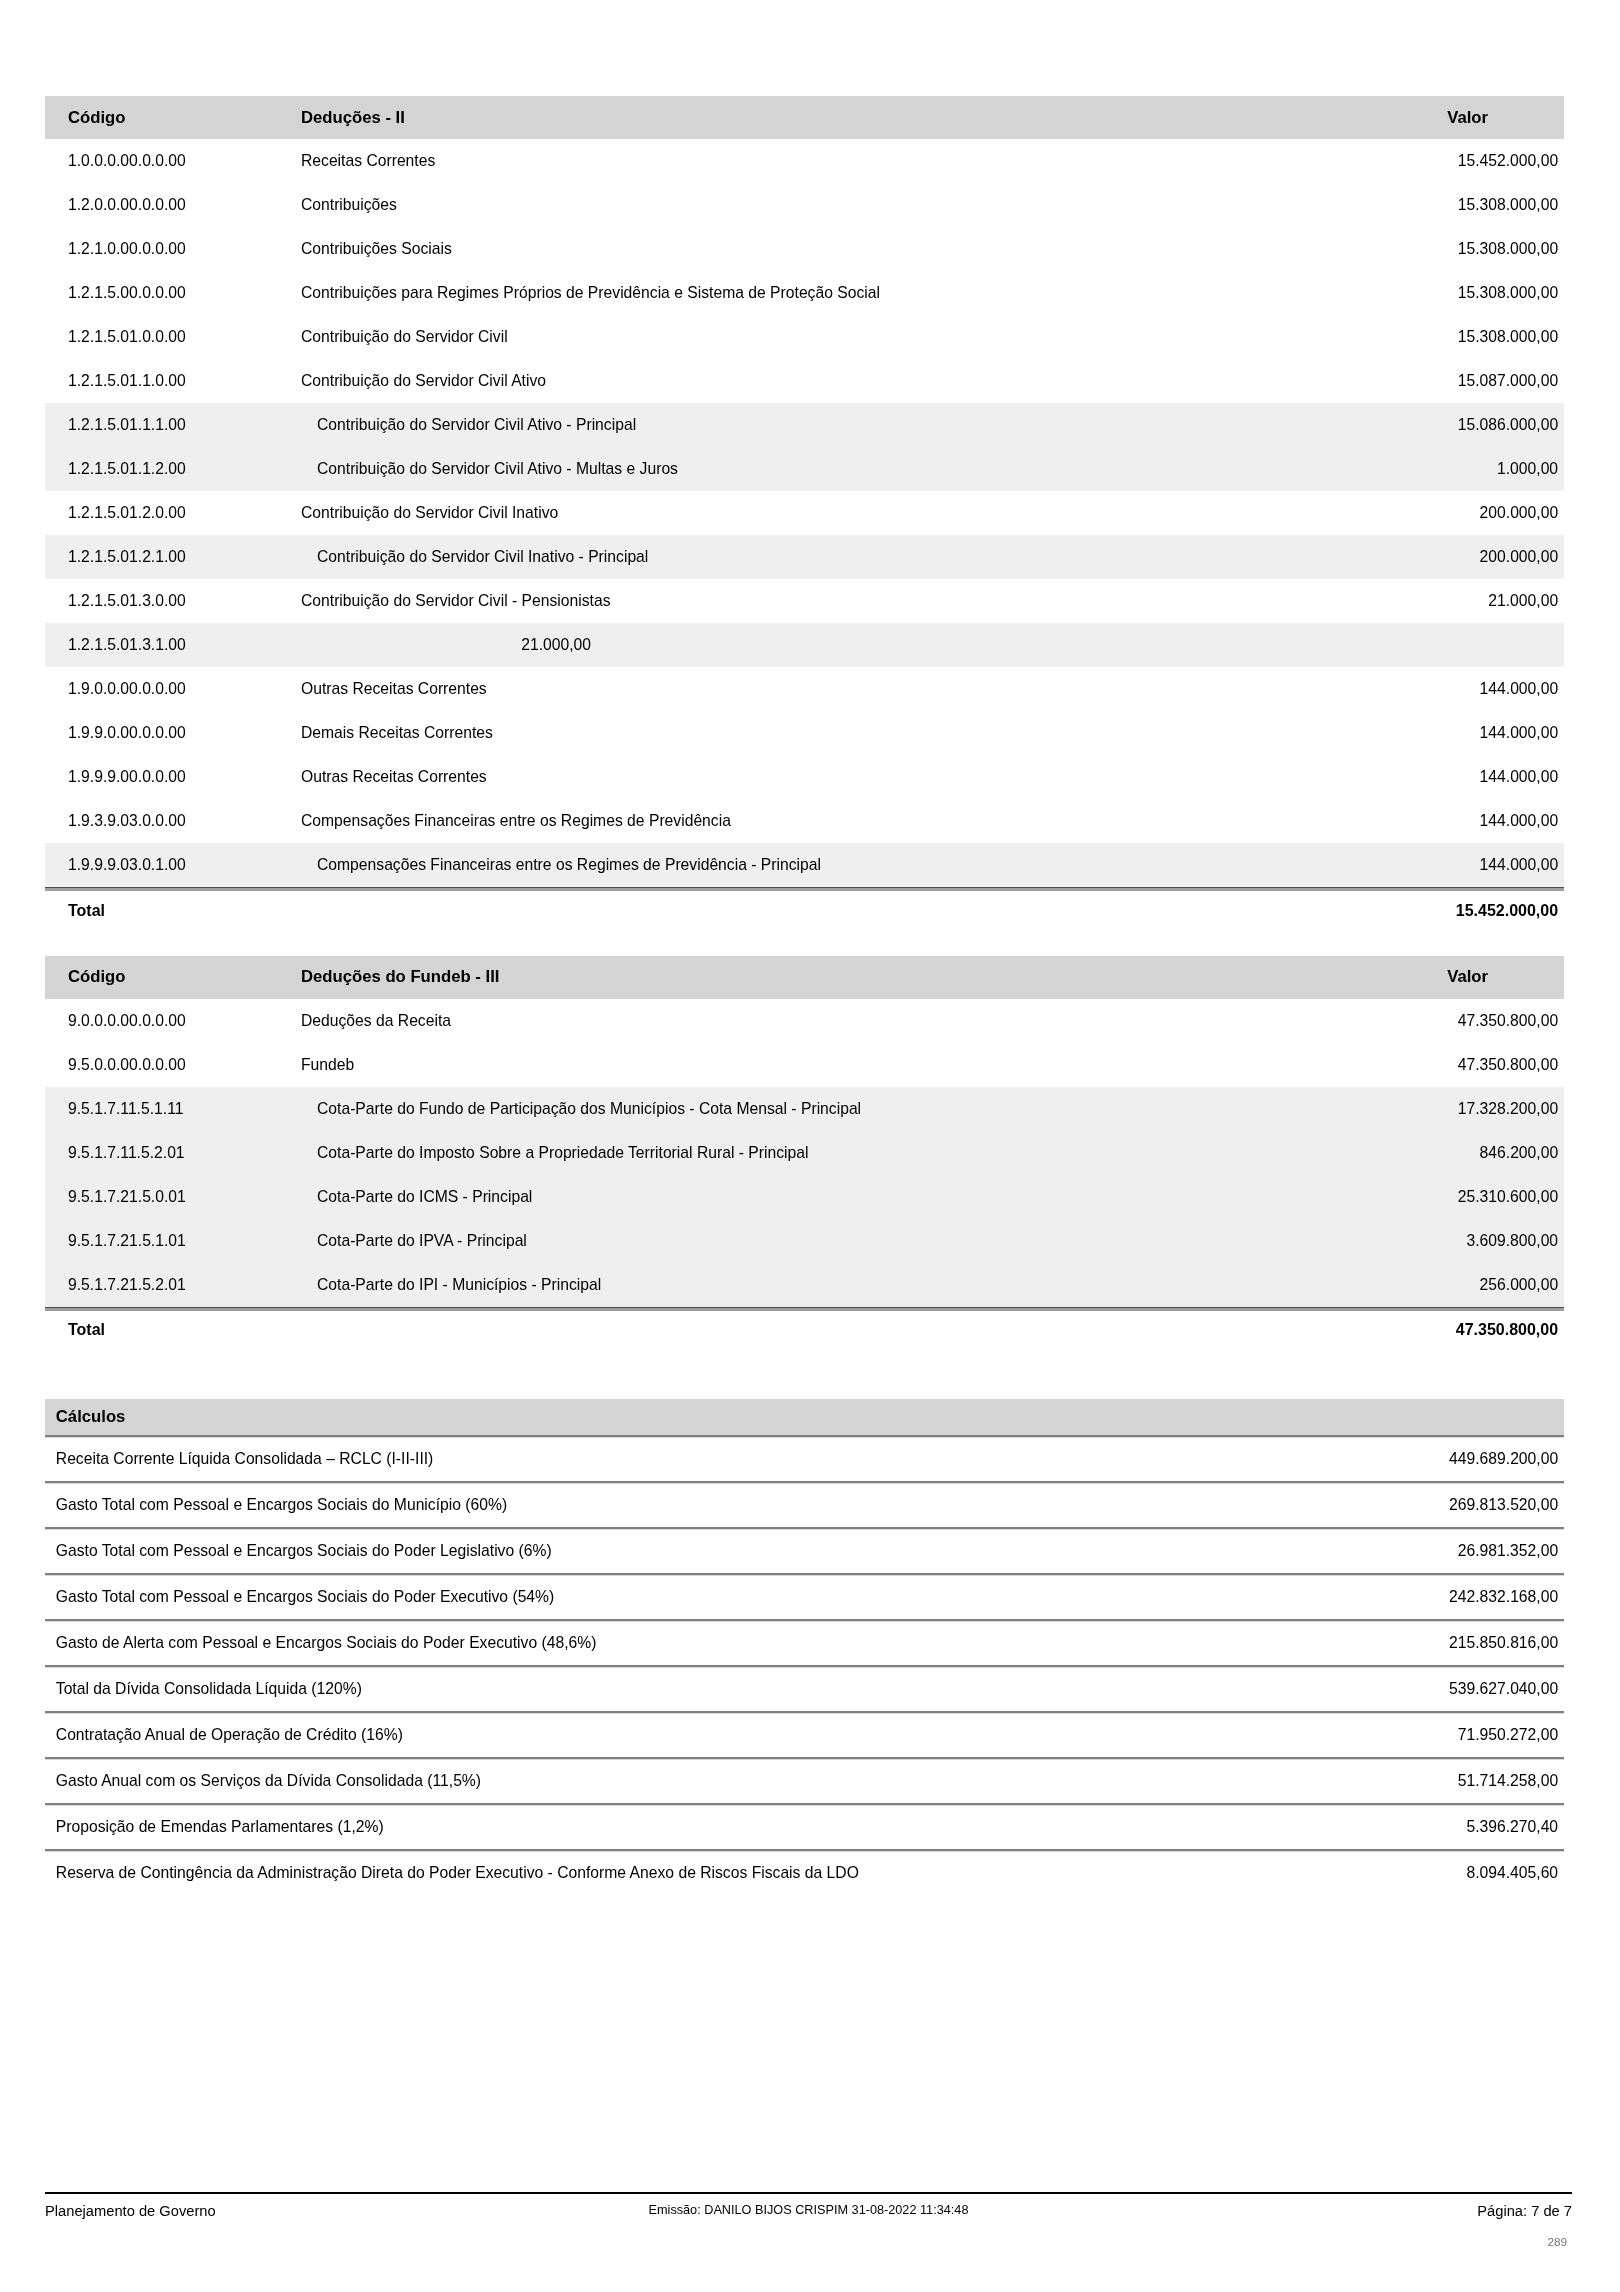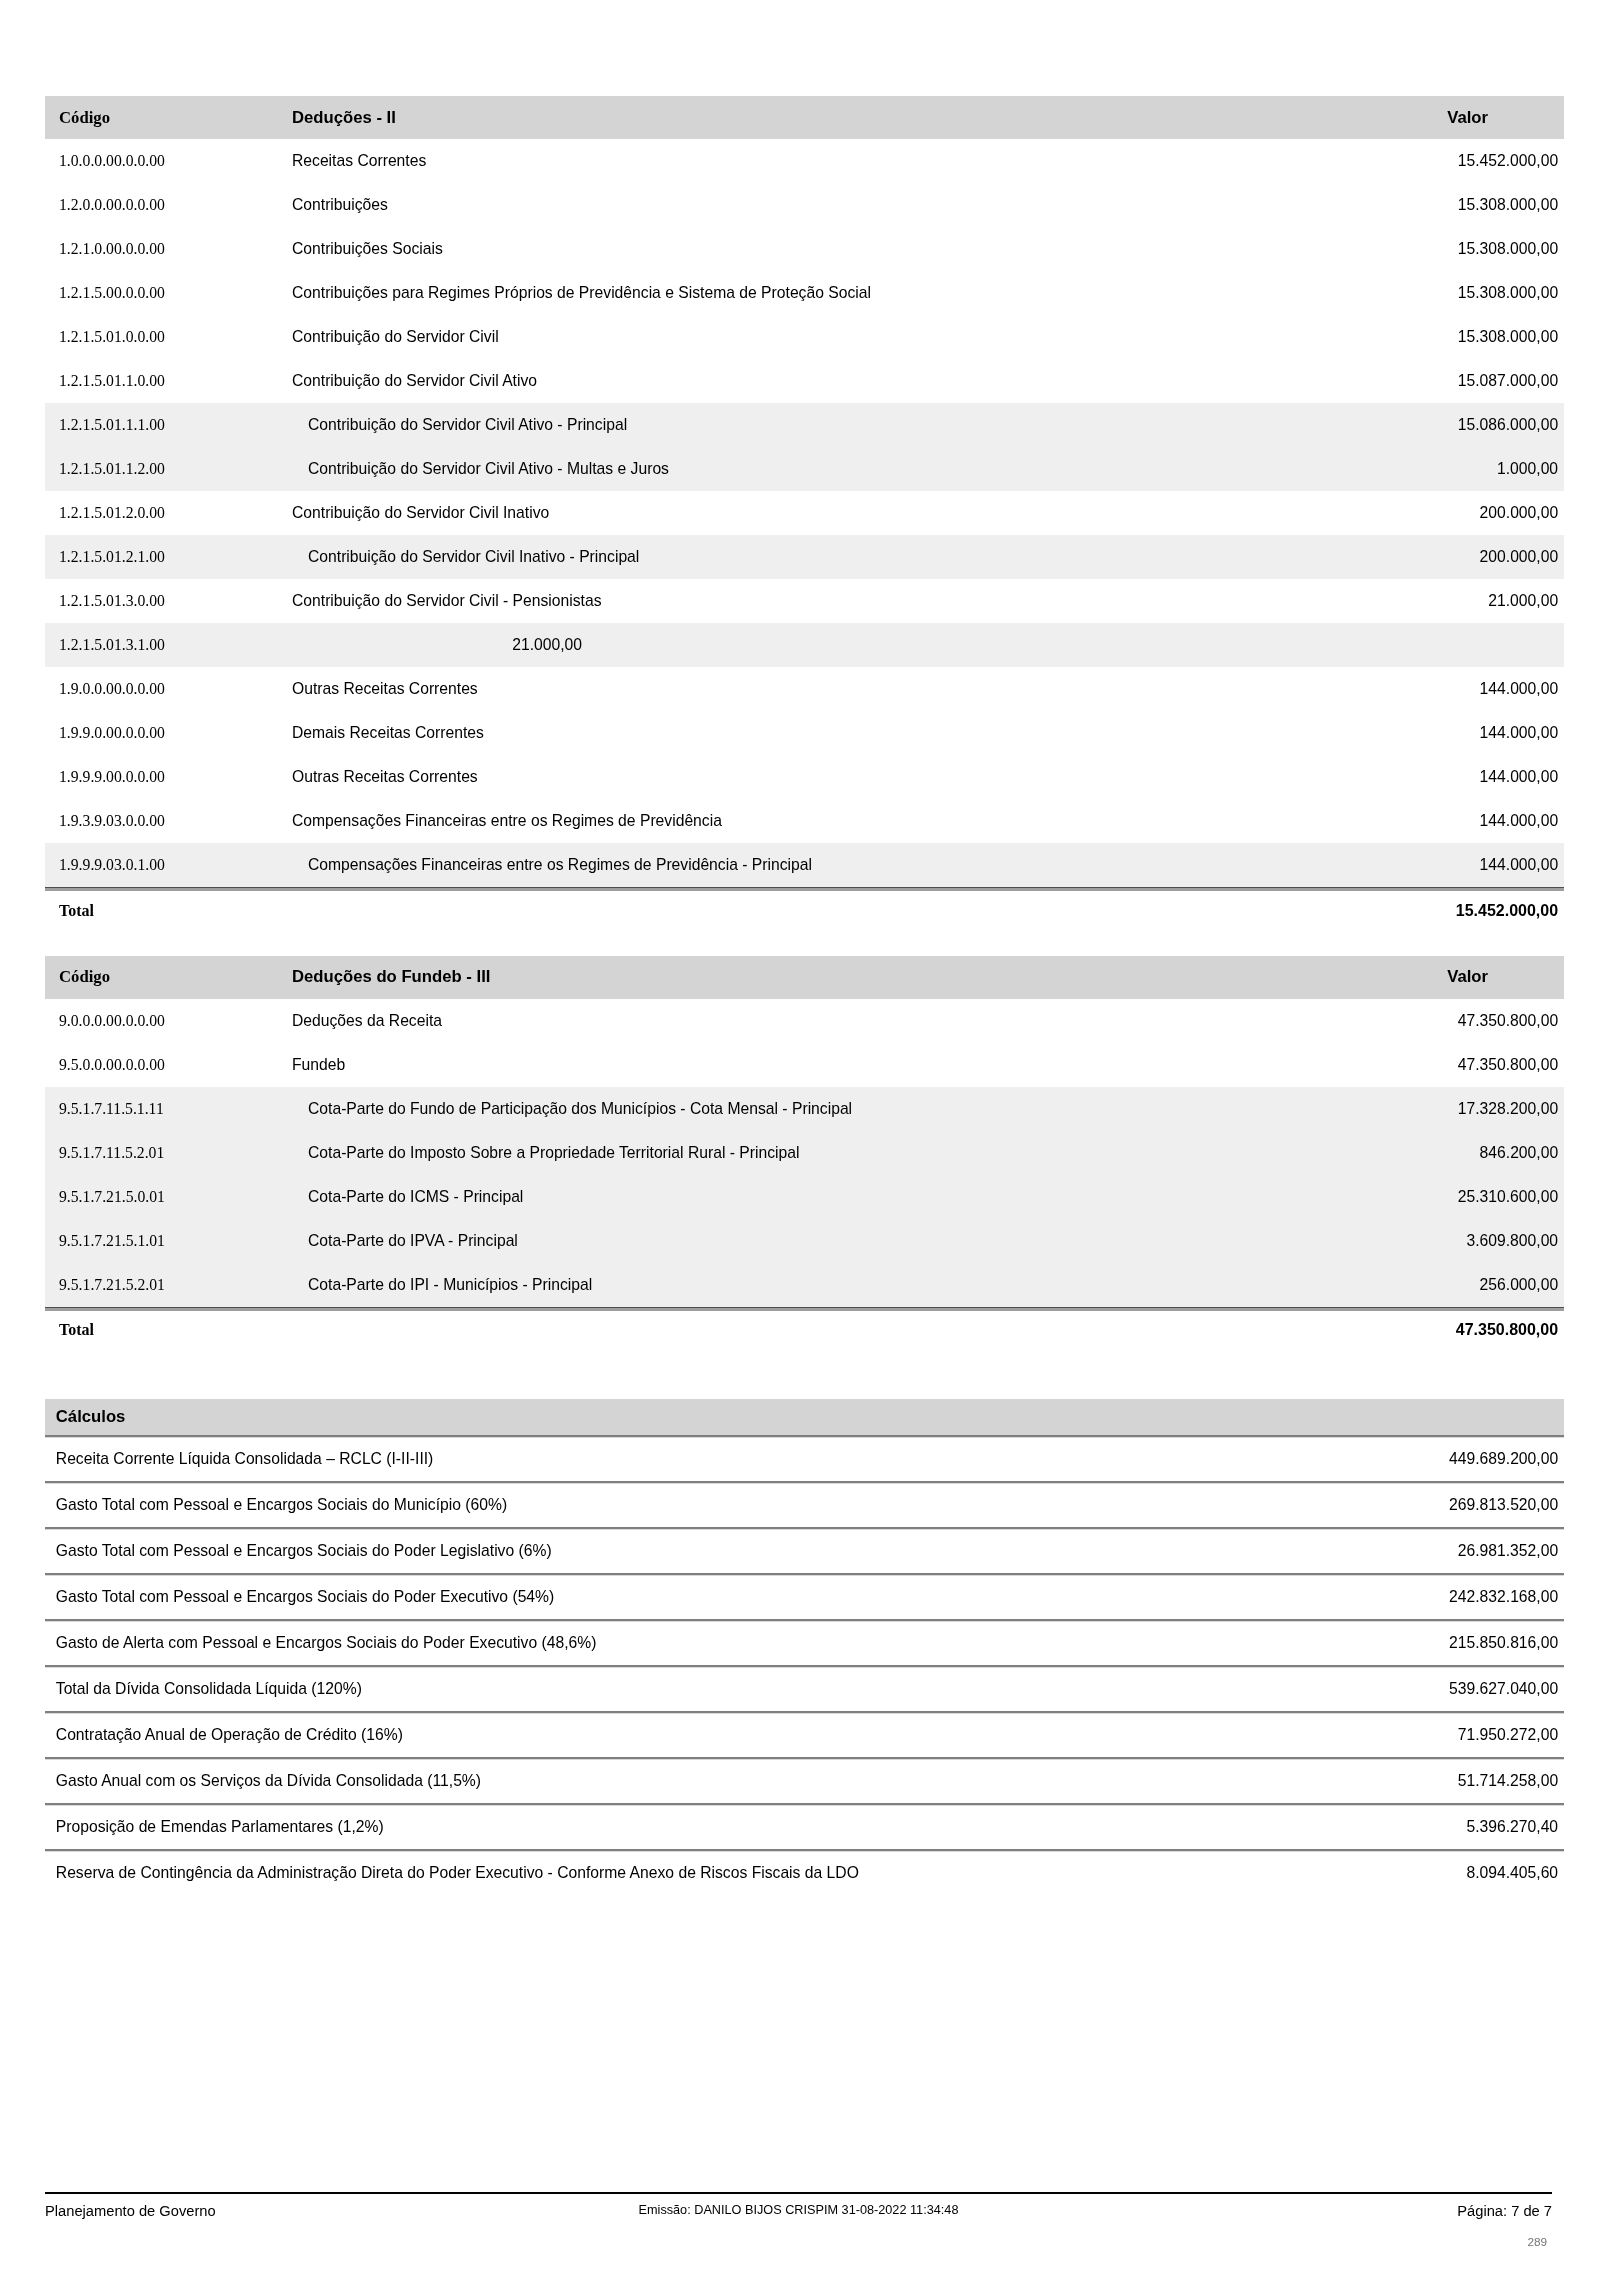--- a/index.html
+++ b/index.html
@@ -11,21 +11,21 @@
 
   
   .band{
     display:flex;align-items:center;height:43px;
     background:var(--header-band,#d4d4d4);
     font-weight:bold;font-size:16.7px;
   }
   
   .t-row{display:flex;align-items:center;min-height:44px;font-size:15.7px;}
   .t-row.shaded{background:var(--row-shaded,#efefef);gap:16px;}
-  .c-code{flex:none;width:233px;padding-left:14px;font-family:Liberation Serif, serif;}
+  .c-code{flex:none;width:233px;padding-left:23px;}
   .c-desc{flex:1;padding-right:9.8px;}
   .c-val{flex:none;width:274px;text-align:right;padding-right:5.9px;}
   .band .c-val{padding-right:76px;}
 
   .total-row{
     display:flex;align-items:center;min-height:45px;
     font-weight:bold;font-size:16px;
     border-top:1px solid #4d4d4d;
     box-shadow:inset 0 2.9px 0 #9e9e9e;
   }
@@ -41,21 +41,21 @@
   .calc-row{
     display:flex;align-items:center;min-height:44px;font-size:15.7px;
     border-top:2px solid var(--separator,#7f7f7f);
     box-shadow:inset 0 1px 0 #d9d9d9;
   }
   .calc-label{flex:1;padding-left:10.8px;padding-right:9.8px;}
   .calc-value{flex:none;width:294px;text-align:right;padding-right:5.9px;}
 
   
   .footer{
-    position:absolute;left:45px;right:68px;top:2192px;
+    position:absolute;left:45px;right:48px;top:2192px;
     border-top:2px solid #000;padding-top:8.8px;
     display:flex;align-items:flex-start;font-size:14.7px;gap:48px;
   }
   .footer-left{flex:1;text-align:left;}
   .footer-center{flex:1.6;text-align:center;font-size:12.7px;color:#000000;}
   .footer-right{flex:1;text-align:right;}
   .footer-pageno{
     position:absolute;top:41px;right:4.9px;
     font-size:11.8px;color:#757575;
   }

